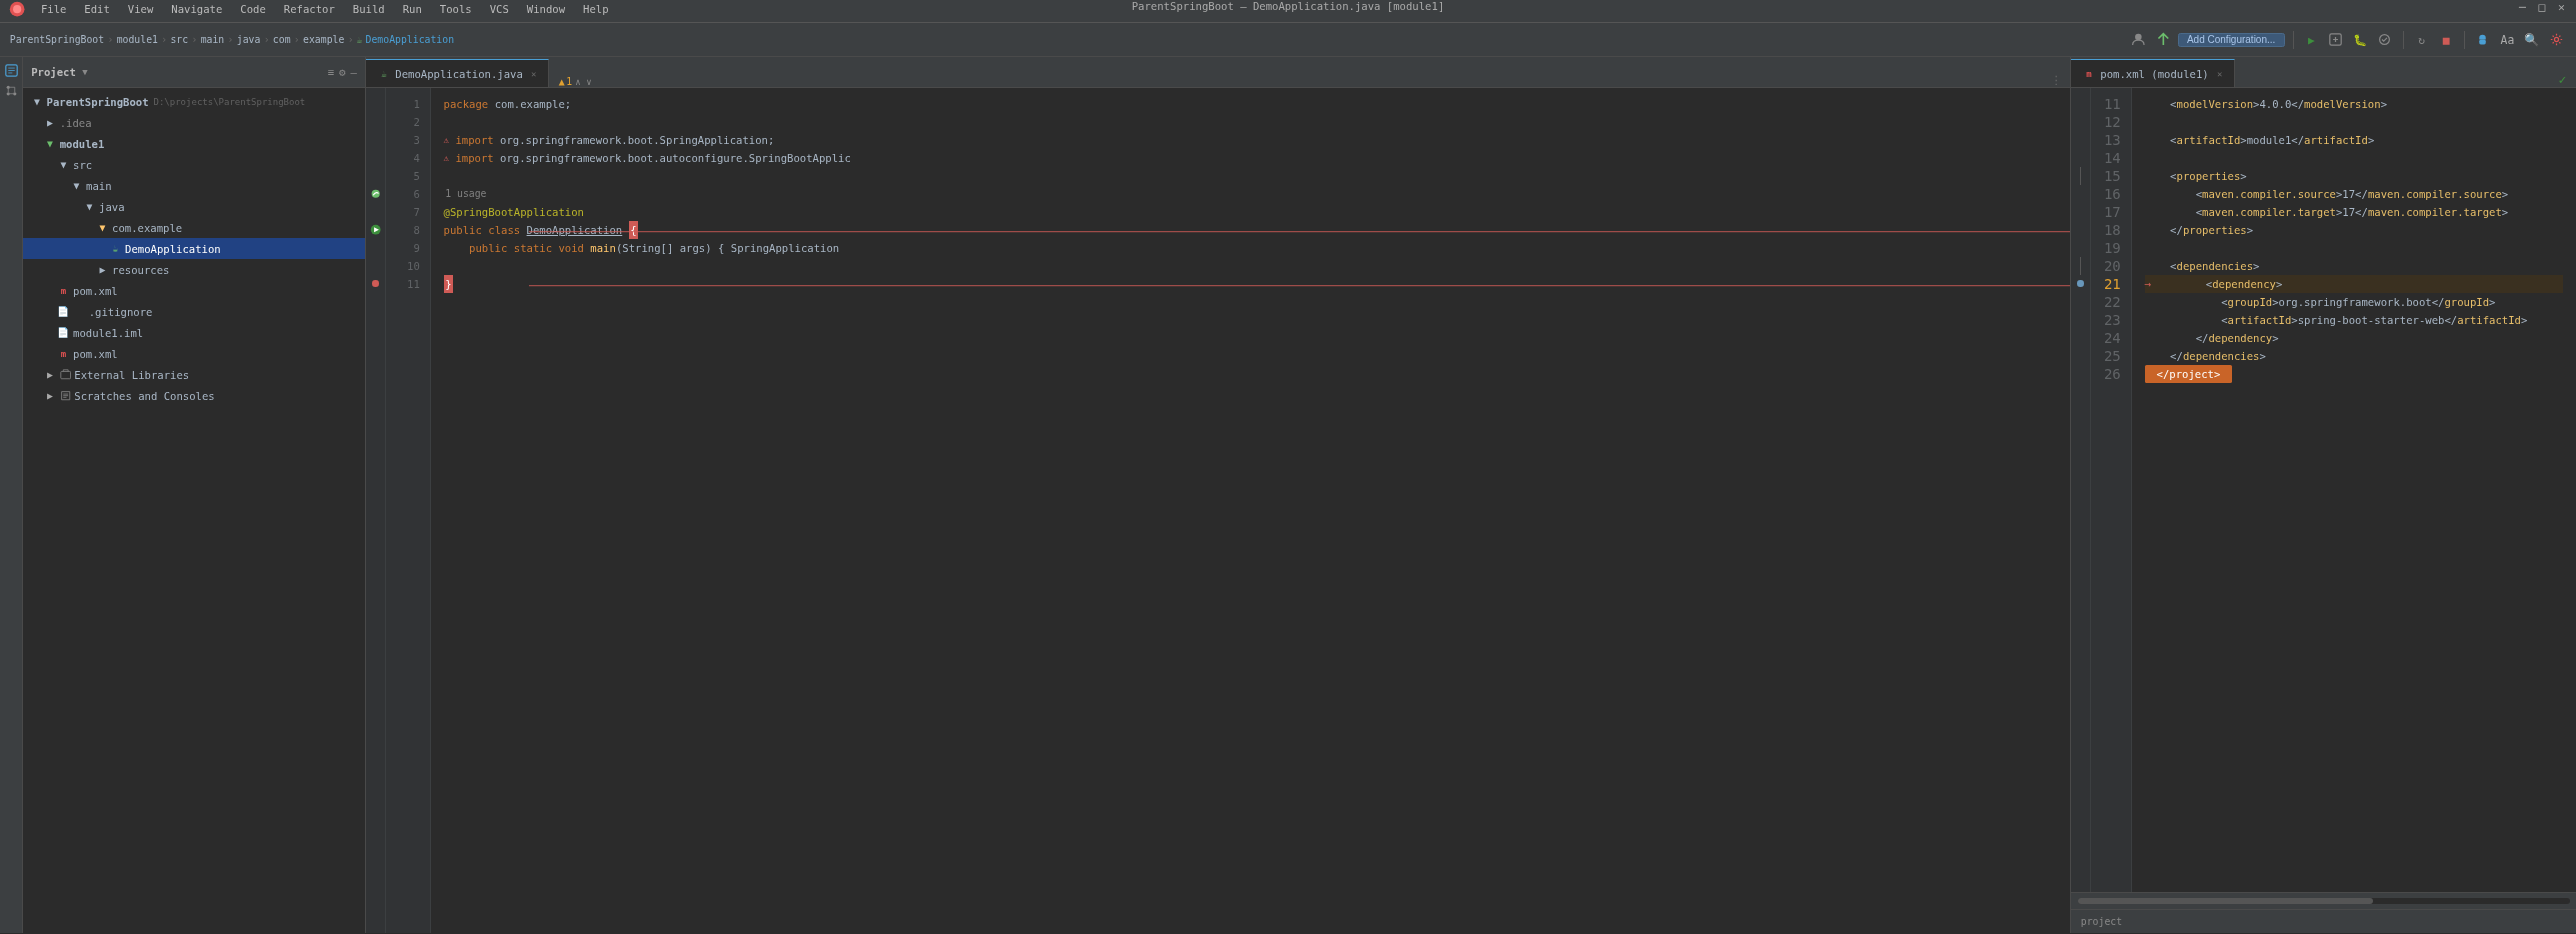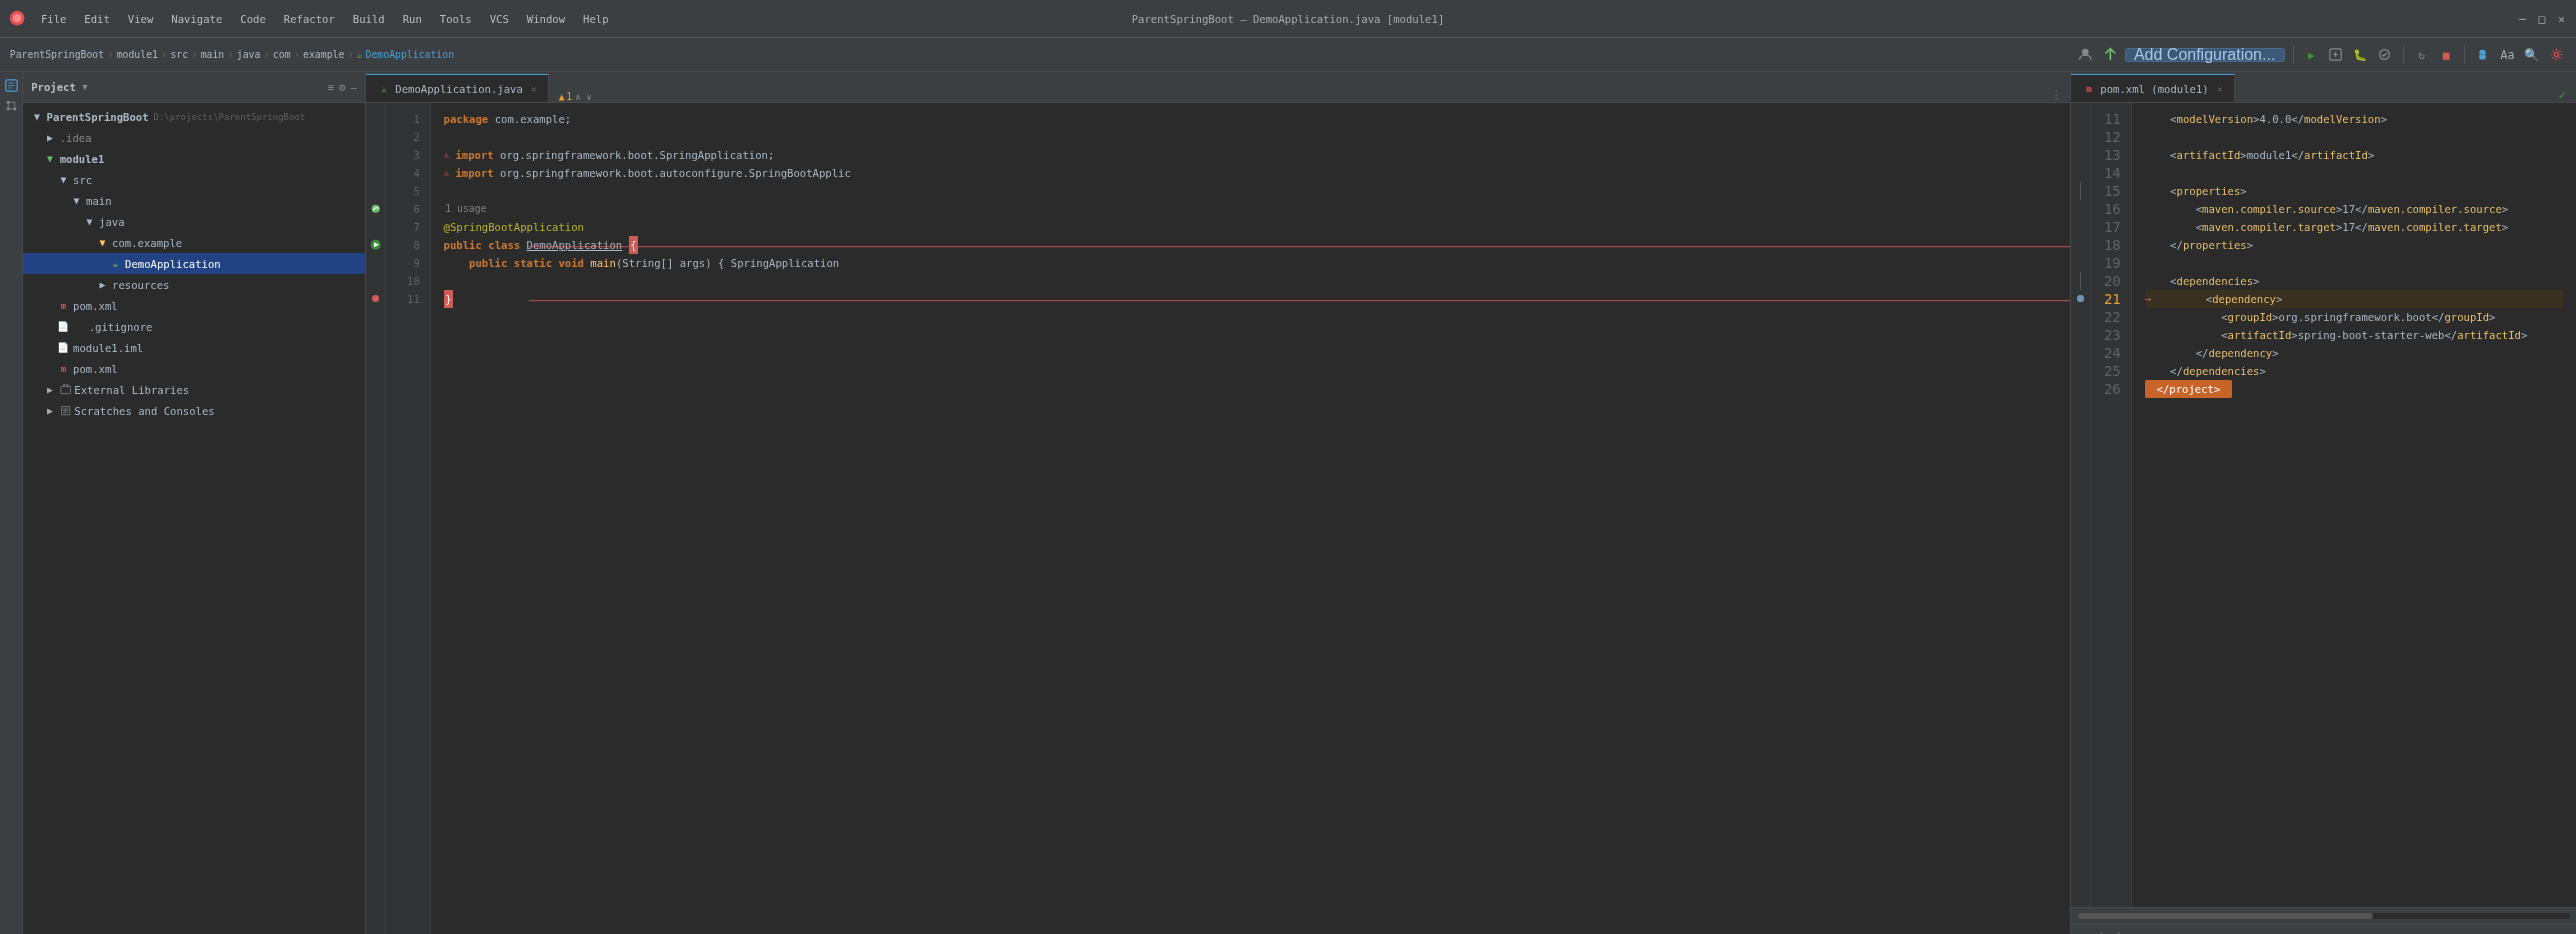--- a/index.html
+++ b/index.html
@@ -9,23 +9,23 @@
       font-size: 10.6px;
       color: #a9b7c6;
       overflow: hidden;
       width: 2576px;
       height: 935px;
     }
 
     
     #titlebar {
       background: #3c3f41;
-      height: 38px;
-      display: flex;
-      align-items: center;
+      height: 23px;
+      display: flex;
+      align-items: flex-start;
       padding: 0 8.2px;
       border-bottom: 0.8px solid #555;
       position: relative;
     }
     #titlebar .logo {
       width: 18px;
       height: 18px;
       margin-right: 6.5px;
       display: flex;
       align-items: center;
@@ -250,21 +250,21 @@
     #code-content {
       flex: 1;
       padding: 6.5px 13px;
       line-height: 18px;
       font-size: 10.6px;
       overflow: hidden;
       background: #2b2b2b;
       position: relative;
     }
     .code-line { height: 18px; white-space: nowrap; display: flex; align-items: center; }
-    .kw { color: #cc7832; font-weight: bold; }
+    .kw { color: #cc7832; }
     .fn { color: #ffc66d; }
     .pkg { color: #a9b7c6; }
     .ann { color: #bbb529; }
     .type { color: #a9b7c6; }
 
     
     #right-panel {
       width: 506px;
       background: #2b2b2b;
       border-left: 0.8px solid #4a4a4a;
@@ -337,21 +337,21 @@
       border-bottom: 0.8px solid #4a4a4a;
     }
     .toolbar-btn {
       height: 14px;
       padding: 0 8.2px;
       border: none;
       background: transparent;
       color: #aaa;
       cursor: pointer;
       border-radius: 2.4px;
-      font-size: 16px;
+      font-size: 10px;
       display: flex;
       align-items: center;
       gap: 3.3px;
     }
     .toolbar-btn.add-config {
       background: #3d5978;
       color: #a9c5e8;
       border: 0.8px solid #4a6a8a;
     }
     .toolbar-sep {

